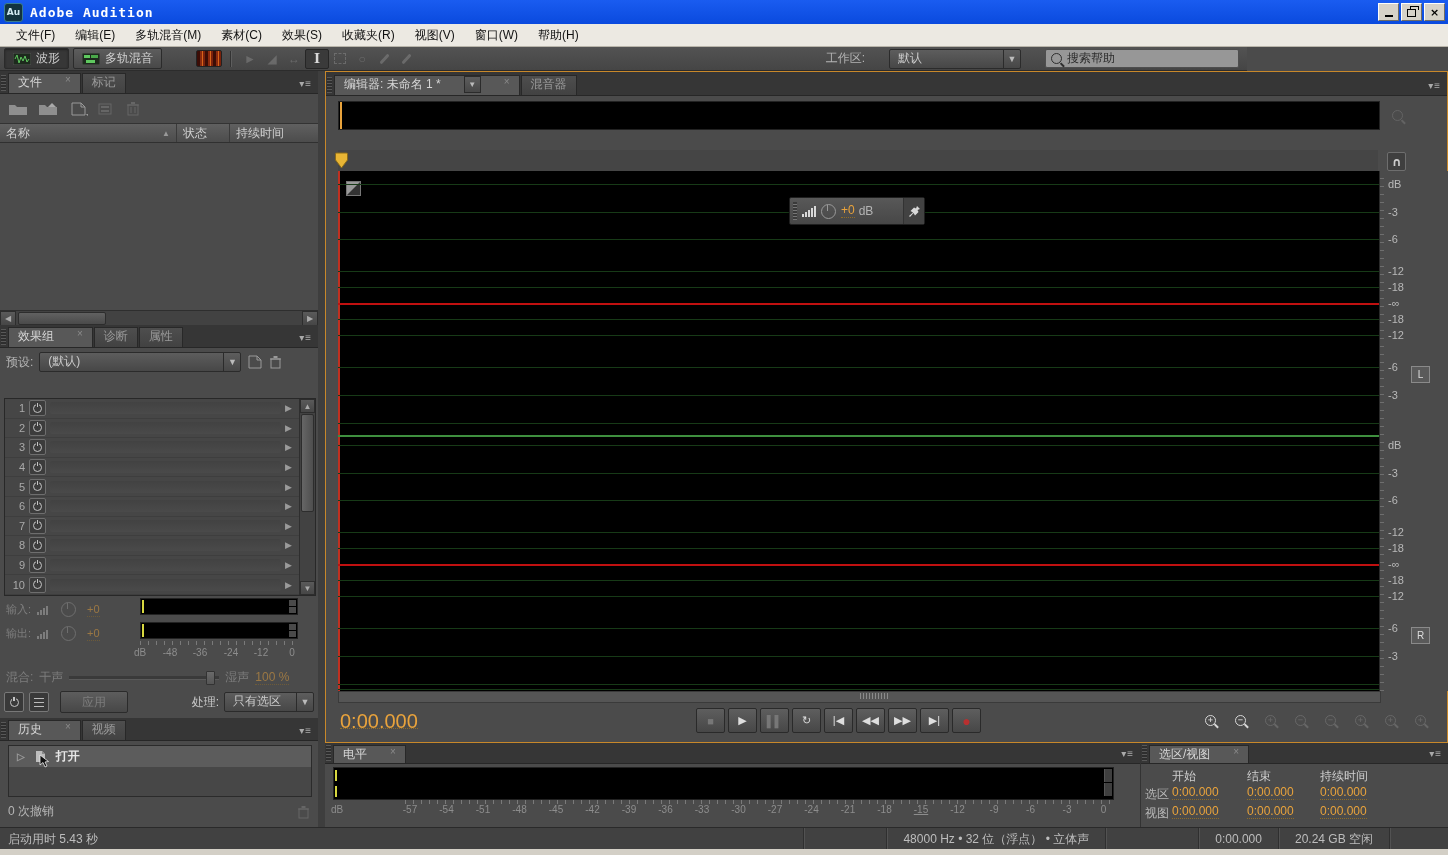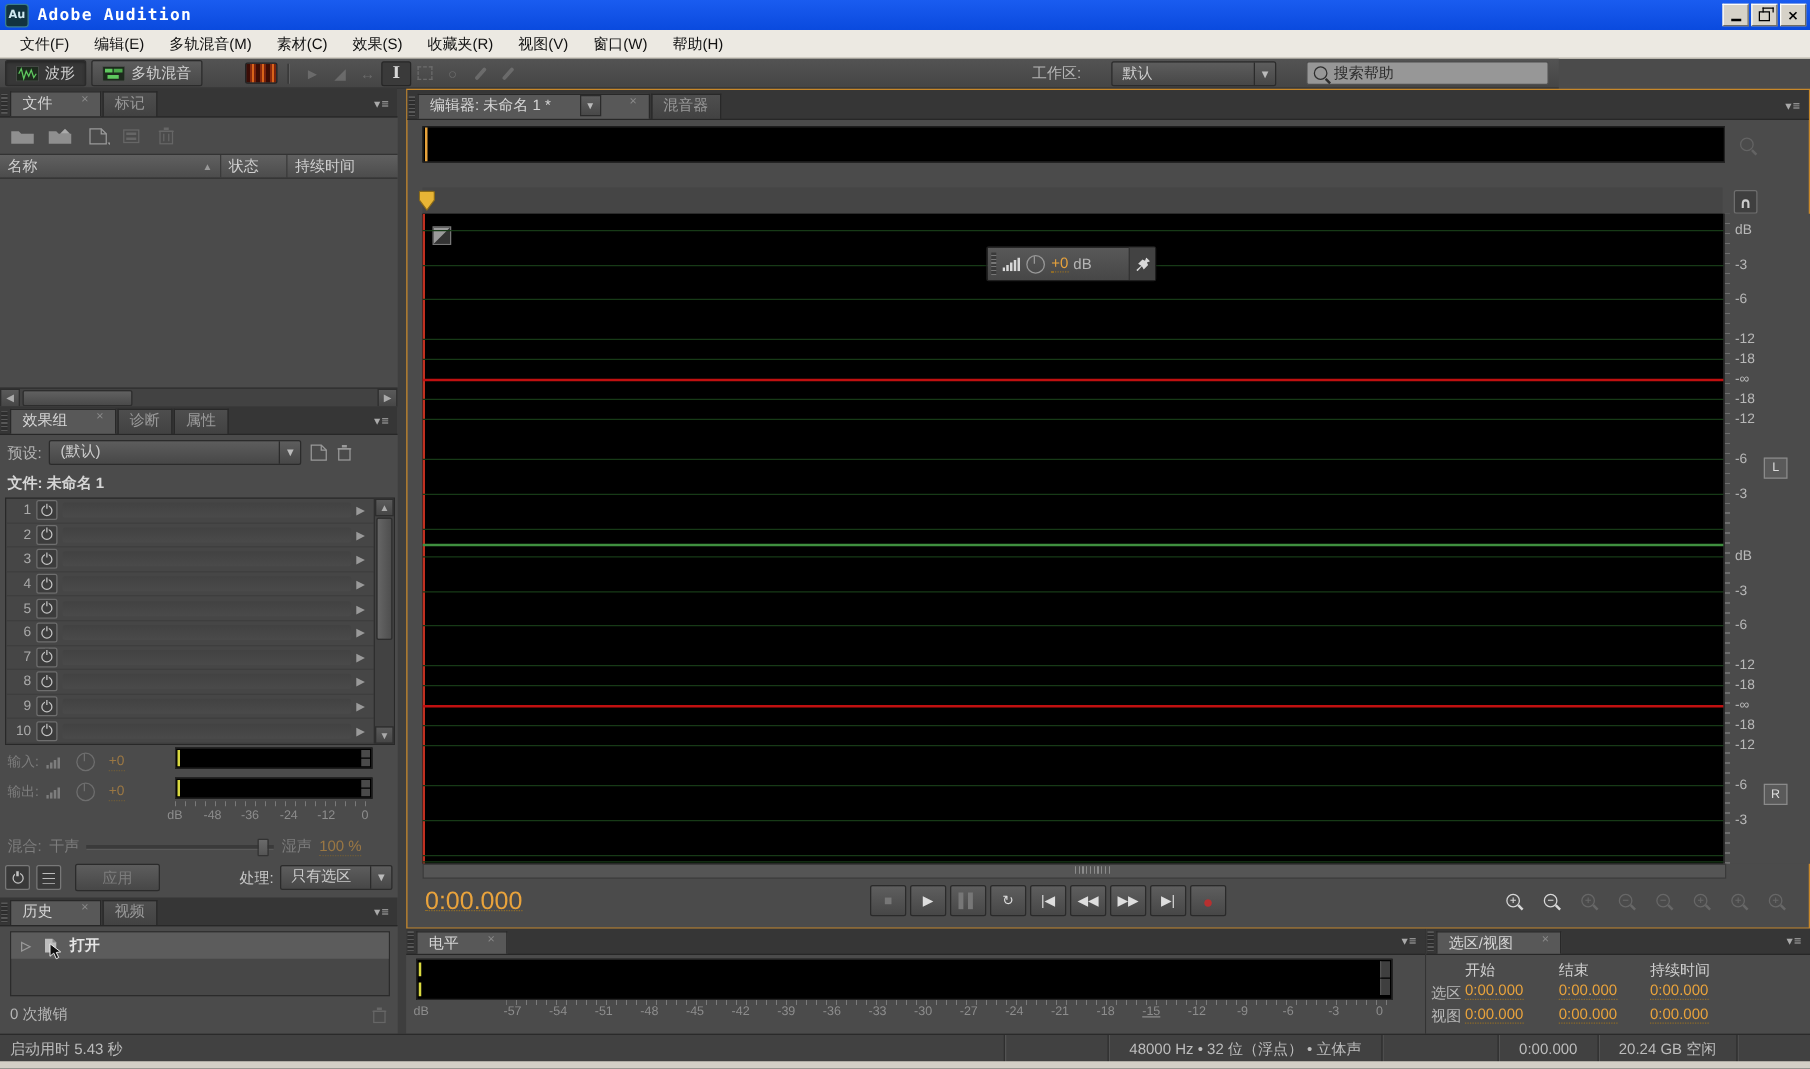--- a/index.html
+++ b/index.html
@@ -325,21 +325,20 @@
     <svg width="16" height="14">
         <path d="M2 1 h8 l4 4 v8 h-12 z" fill="none" stroke="#9a9a9a"></path>
         <path d="M10 1 v4 h4" fill="none" stroke="#9a9a9a"></path>
       </svg>
     <svg width="13" height="14">
         <rect x="2" y="4" width="9" height="9" fill="none" stroke="#9a9a9a"></rect>
         <line x1="1" y1="4" x2="12" y2="4" stroke="#9a9a9a"></line>
         <rect x="4.5" y="1" width="4" height="2" fill="#9a9a9a"></rect>
       </svg>
   </div>
-  <div style="padding:2px 6px;font-weight:bold;color:#d6d6d6">文件: 未命名 1</div>
   <div id="rack">
     <div style="display:flex;height:100%">
       <div class="rack-inner" id="rack-rows">
           <div class="rack-row">
             <div class="rnum">1</div>
             <div class="pwr-btn">
               <div class="pwr"></div>
             </div>
             <div class="rslot"></div>
             <div class="rarrow">▶</div>

